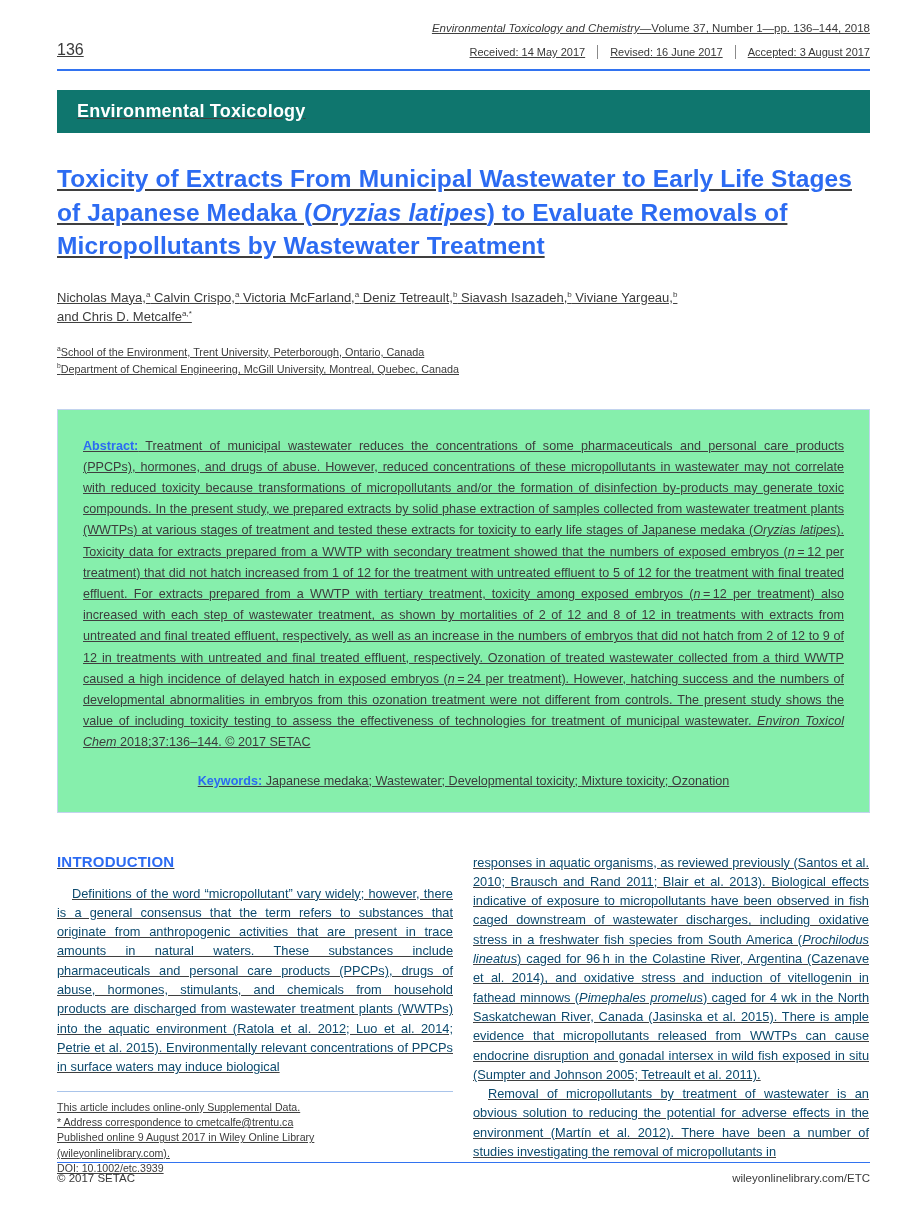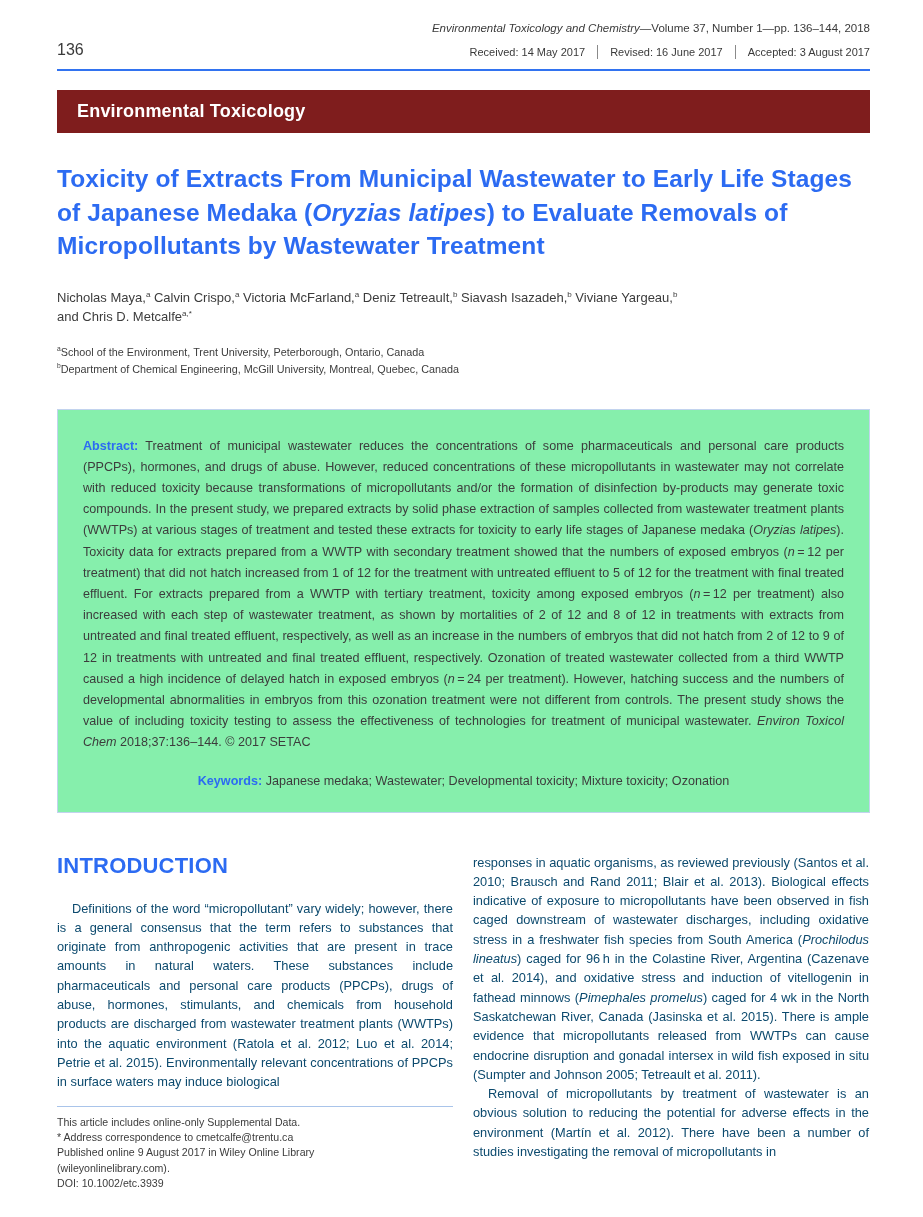--- a/index.html
+++ b/index.html
@@ -3,34 +3,34 @@
 <meta charset="utf-8">
 <style>
   * { margin:0; padding:0; box-sizing:border-box; }
   html,body { background:#ffffff; }
   body {
     width:923px; height:1217px; position:relative;
     font-family:"Liberation Sans", sans-serif;
     color:#3f3f3f;
     -webkit-font-smoothing:antialiased;
   }
-  .page { position:relative; height:100%; padding:22px 53px 0 57px; }
+  .page { position:relative; height:100%; padding:22px 53px 0 57px;text-decoration:underline; }
 
   
   .journal-line { text-align:right; font-size:11.5px; color:#3a3a3a; }
   .journal-line .it { font-style:italic; }
   .meta-row { display:flex; justify-content:space-between; align-items:flex-end; margin-top:7px; font-size:11px; color:#3a3a3a; }
   .page-num { font-size:16px; }
   .dates { display:flex; align-items:center; }
   .dates .sep { display:inline-block; width:1px; height:14px; background:#8a8a8a; margin:0 12px; }
   .top-rule { border:none; border-top:2px solid #3273f0; margin-top:10px; }
 
   
   .banner {
-    margin-top:19px; height:43px; background:#7f1d1d; color:#ffffff;
+    margin-top:19px; height:43px; background:#0f766e; color:#ffffff;
     font-size:18px; font-weight:bold; line-height:43px; padding-left:20px;
     letter-spacing:.2px;
   }
 
   
   .title {
     margin-top:29px; color:#2c6bf2; font-weight:bold;
     font-size:24.5px; line-height:33.5px; letter-spacing:.1px;
   }
   .title .it { font-style:italic; }
@@ -48,21 +48,21 @@
   .abstract-text {
     font-size:12.6px; line-height:21.2px; text-align:justify; color:#3c3c3c;
   }
   .abstract-text .lbl, .kw .lbl { color:#2c6bf2; font-weight:bold; }
   .abstract-text .it { font-style:italic; }
   .kw { margin-top:20px; font-size:12.6px; color:#3c3c3c;text-align:center; }
 
   
   .columns { display:flex; gap:20px; margin-top:40px; }
   .col { width:396px; }
-  .intro-heading { color:#2c6bf2; font-weight:bold; font-size:22px; letter-spacing:.2px; margin-bottom:20px; }
+  .intro-heading { color:#2c6bf2; font-weight:bold; font-size:15px; letter-spacing:.2px; margin-bottom:14px; }
   .body-par {
     font-size:12.8px; line-height:19.3px; text-align:justify; color:#0c4a6e;
   }
   .body-par.indent { text-indent:15px; }
   .body-par .it { font-style:italic; }
 
   
   .footnotes { margin-top:14px; }
   .fn-rule { border:none; border-top:1px solid #a9c4ea; margin-bottom:8px; }
   .fn-line { font-size:10.6px; line-height:15.4px; color:#3c3c3c; }
@@ -133,14 +133,21 @@
       </div>
     </div>
     <div class="col">
       <p class="body-par">
         <span>responses in aquatic organisms, as reviewed previously (Santos et al. 2010; Brausch and Rand 2011; Blair et al. 2013). Biological effects indicative of exposure to micropollutants have been observed in fish caged downstream of wastewater discharges, including oxidative stress in a freshwater fish species from South America (</span><span class="it">Prochilodus lineatus</span><span>) caged for 96 h in the Colastine River, Argentina (Cazenave et al. 2014), and oxidative stress and induction of vitellogenin in fathead minnows (</span><span class="it">Pimephales promelus</span><span>) caged for 4 wk in the North Saskatchewan River, Canada (Jasinska et al. 2015). There is ample evidence that micropollutants released from WWTPs can cause endocrine disruption and gonadal intersex in wild fish exposed in situ (Sumpter and Johnson 2005; Tetreault et al. 2011).</span>
       </p>
       <p class="body-par indent">Removal of micropollutants by treatment of wastewater is an obvious solution to reducing the potential for adverse effects in the environment (Martín et al. 2012). There have been a number of studies investigating the removal of micropollutants in</p>
     </div>
   </div>
 
+  <div class="footer">
+    <hr class="footer-rule">
+    <div class="footer-row">
+      <span>© 2017 SETAC</span>
+      <span>wileyonlinelibrary.com/ETC</span>
+    </div>
+  </div>
 
 </div>
 
 </body></html>

